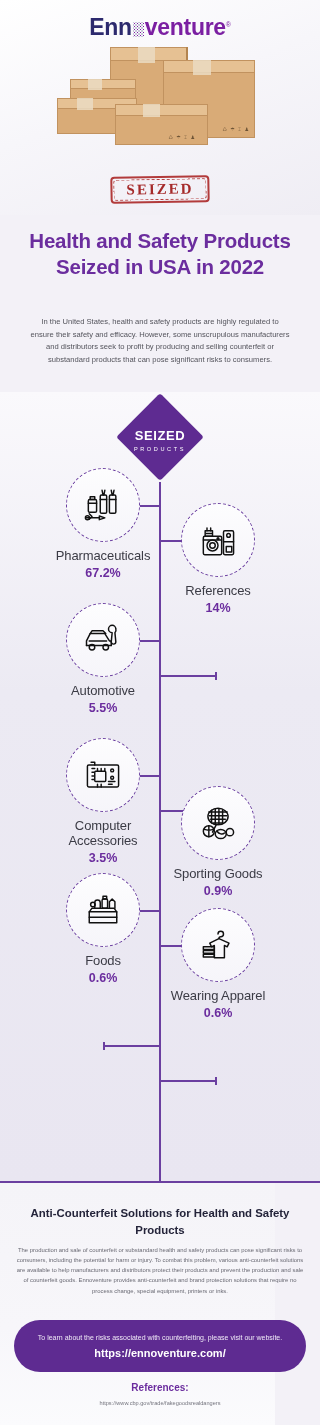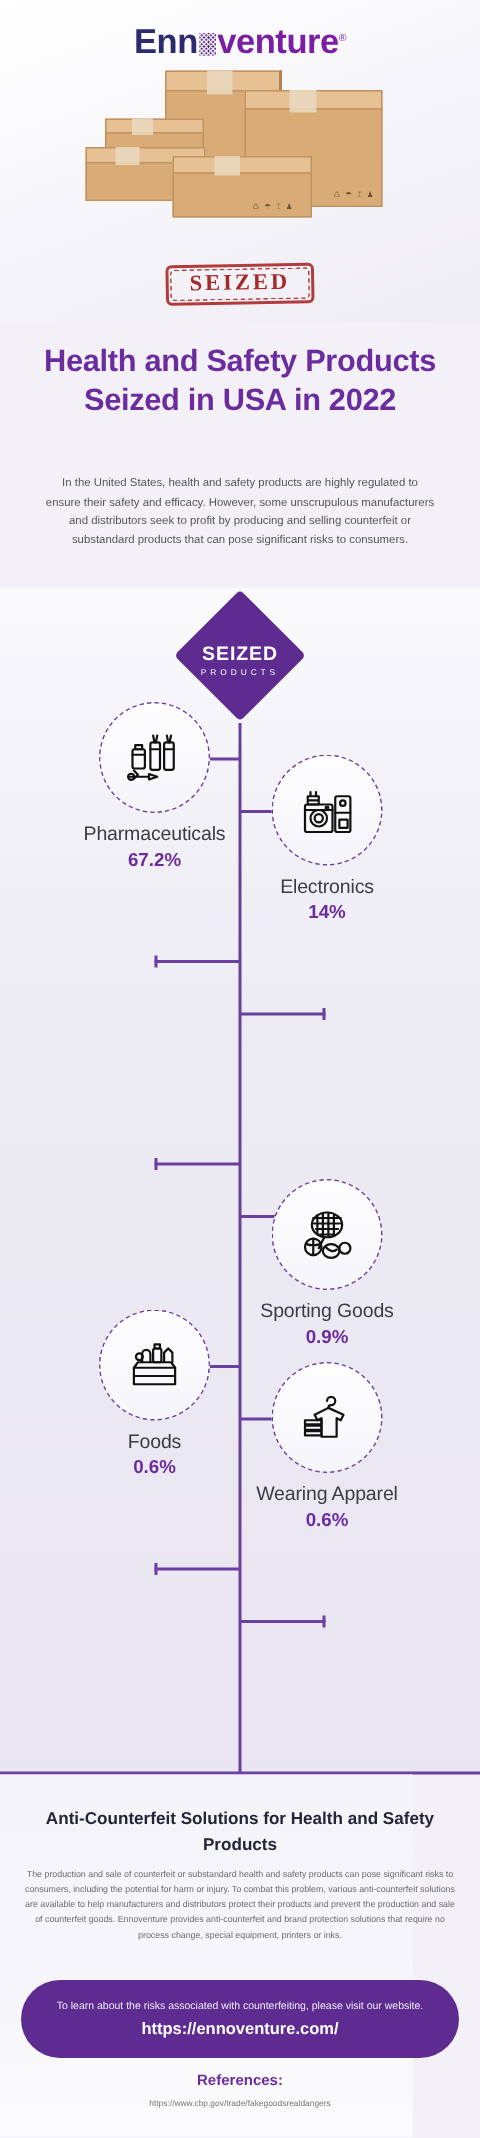--- a/index.html
+++ b/index.html
@@ -217,21 +217,52 @@
         <path d="M6 38h14"></path>
           <path d="M9 35l3 3-3 3" transform="translate(0,-1.5)"></path>
         <circle cx="7" cy="38" r="2.2"></circle>
           <path d="M20 36l6 2-6 2z"></path>
       </svg>
     </div>
     <div class="nlabel">Pharmaceuticals</div>
     <div class="npct">67.2%</div>
   </div>
 
-
+  <div class="node" style="left:48px; top:211px;">
+    <div class="circ">
+      <svg viewBox="0 0 48 48" fill="none" stroke="#111" stroke-width="1.6" stroke-linecap="round" stroke-linejoin="round">
+        <path d="M6 30v-5l4-8h16l5 8h2v5"></path>
+          <path d="M6 30h27"></path>
+          <path d="M10 17l2-3h12l3 3"></path>
+        <circle cx="12" cy="32" r="3"></circle>
+          <circle cx="27" cy="32" r="3"></circle>
+          <path d="M9 25h19"></path>
+        <path d="M38 12a4 4 0 1 0-4 4l-1 10a2.5 2.5 0 0 0 5 0l-1-10a4 4 0 0 0 1-4z"></path>
+      </svg>
+    </div>
+    <div class="nlabel">Automotive</div>
+    <div class="npct">5.5%</div>
+  </div>
+
+  <div class="node" style="left:48px; top:346px;">
+    <div class="circ">
+      <svg viewBox="0 0 48 48" fill="none" stroke="#111" stroke-width="1.6" stroke-linecap="round" stroke-linejoin="round">
+        <rect x="7" y="13" width="34" height="24" rx="1.5"></rect>
+        <rect x="15" y="20" width="12" height="11" rx="1"></rect>
+        <path d="M18 20v-3M22 20v-3M26 20v-3M18 34v3M22 34v3"></path>
+        <path d="M12 17h3M12 21h2M12 25h2M12 29h2"></path>
+        <circle cx="34" cy="19" r="1.6"></circle>
+          <circle cx="34" cy="27" r="1.6"></circle>
+        <path d="M30 31h7M30 34h4"></path>
+          <path d="M11 10h4v3"></path>
+      </svg>
+    </div>
+    <div class="nlabel">Computer Accessories</div>
+    <div class="npct">3.5%</div>
+  </div>
 
   <div class="node" style="left:48px; top:481px;">
     <div class="circ">
       <svg viewBox="0 0 48 48" fill="none" stroke="#111" stroke-width="1.6" stroke-linecap="round" stroke-linejoin="round">
         <path d="M9 26h30v12H9z"></path>
           <path d="M9 26l3-4h24l3 4"></path>
           <path d="M9 32h30"></path>
         <path d="M15 22v-6a3 3 0 0 1 6 0v6"></path>
         <rect x="23" y="12" width="6" height="10" rx="1.5"></rect>
           <path d="M24 9h4v3h-4z"></path>
@@ -254,21 +285,21 @@
           <circle cx="24" cy="22.5" r="1"></circle>
         <rect x="30" y="14" width="11" height="26" rx="1.5"></rect>
           <path d="M30 26h11"></path>
         <circle cx="35.5" cy="19" r="2"></circle>
           <path d="M33 31h6v6h-6z"></path>
         <path d="M10 14h8v6h-8z"></path>
           <path d="M12 14v-3M16 14v-3"></path>
           <path d="M11 17h6"></path>
       </svg>
     </div>
-    <div class="nlabel">Electronics</div>
+    <div class="nlabel">References</div>
     <div class="npct">14%</div>
   </div>
 
 
   <div class="node" style="left:163px; top:394px;">
     <div class="circ">
       <svg viewBox="0 0 48 48" fill="none" stroke="#111" stroke-width="1.6" stroke-linecap="round" stroke-linejoin="round">
         <ellipse cx="24" cy="17" rx="11" ry="9"></ellipse>
         <path d="M14 12h20M14.5 16h19M16 20h16M19 24h10"></path>
         <path d="M17 10v14M21 9v16M25 9v16M29 10v14"></path>

